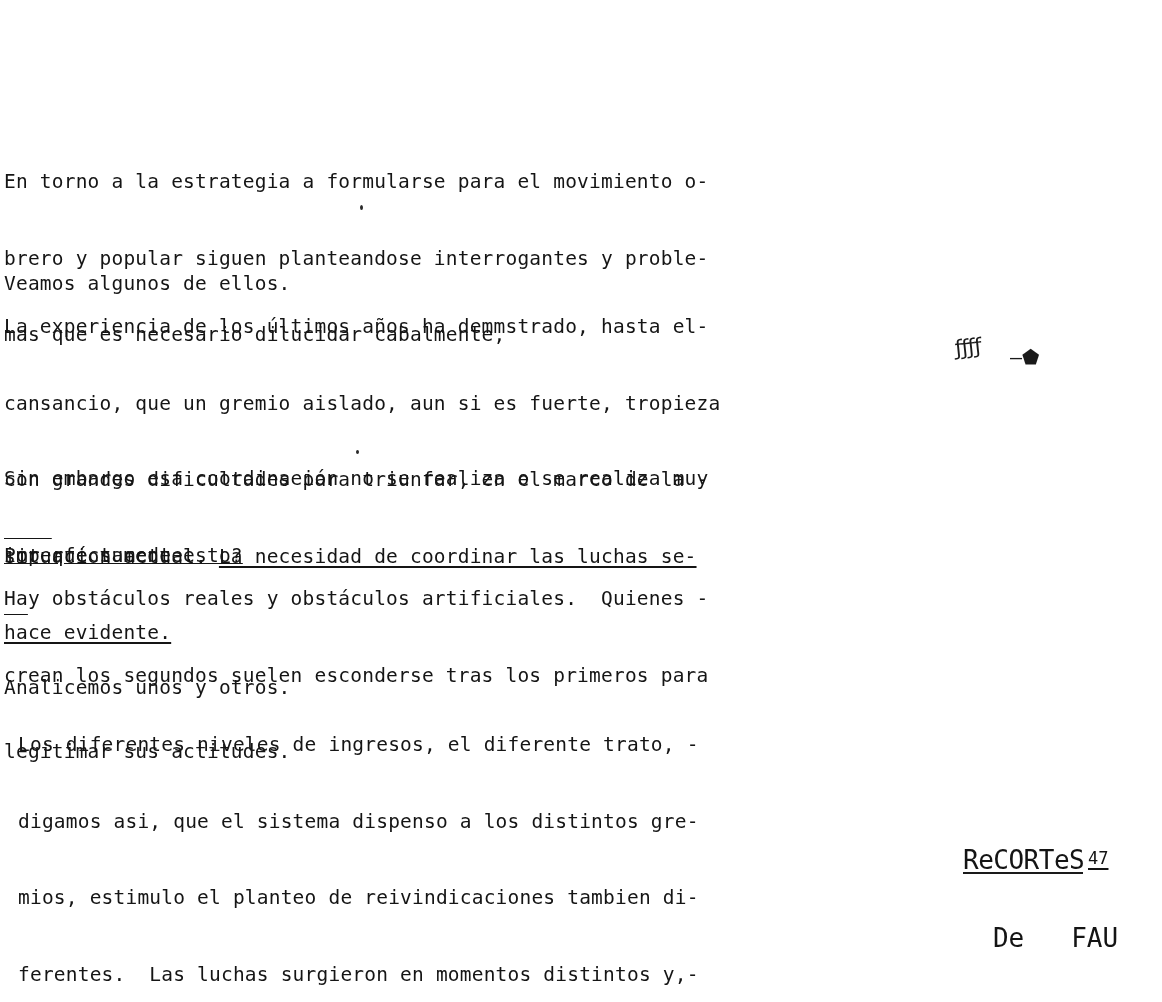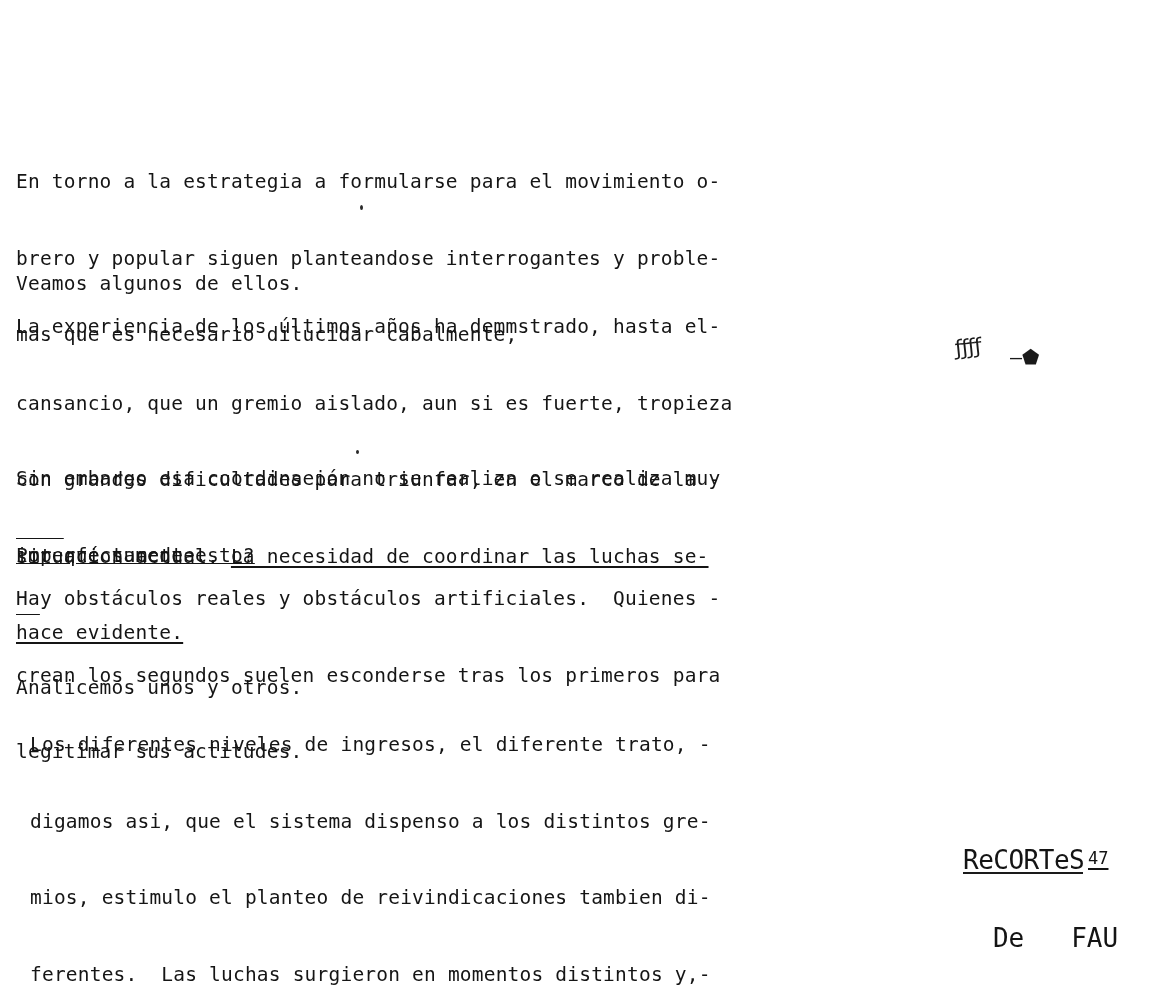--- a/index.html
+++ b/index.html
@@ -23,21 +23,21 @@
     line-height: 25.5px;
     letter-spacing: 0.2px;
     white-space: pre;
   }
   .body-col {
     left: 88px;
     width: 880px;
   }
   .para {
     position: absolute;
-    left: 16px;
+    left: 4px;
     white-space: pre;
   }
   .indent-para {
     padding-left: 14px;
   }
   .underline-seg {
     text-decoration: underline;
     text-decoration-thickness: 1.5px;
     text-underline-offset: 3px;
   }

